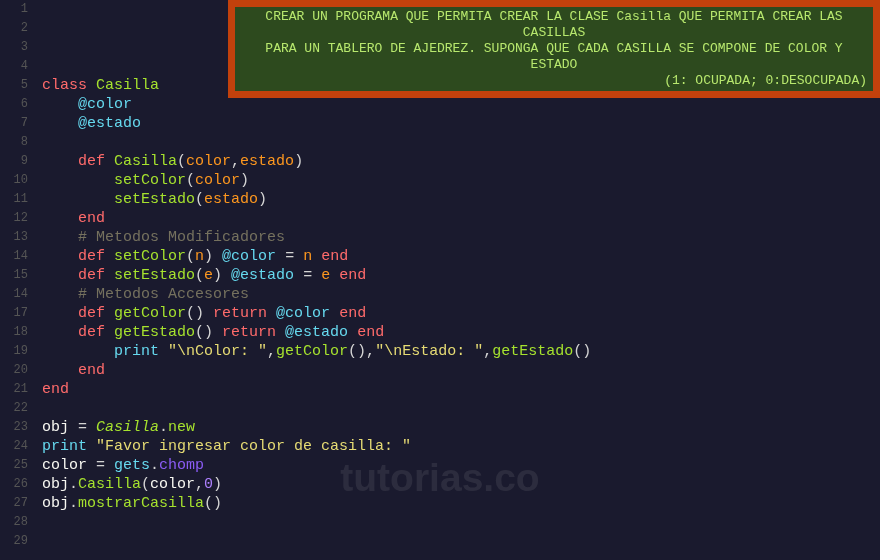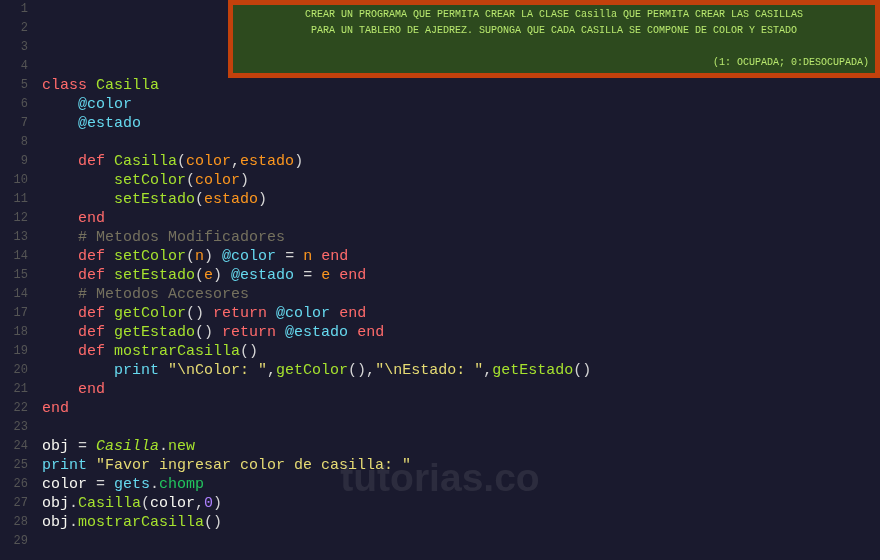--- a/index.html
+++ b/index.html
@@ -49,36 +49,36 @@
     }
     
     .kw { color: #ff6b6b; } 
     .method { color: #a6e22e; } 
     .string { color: #e6db74; } 
     .comment { color: #75715e; } 
     .classname { color: #a6e22e; } 
     .italic-class { color: #a6e22e; font-style: italic; } 
     .param { color: #fd971f; } 
     .builtin { color: #66d9ef; text-align: right; } 
-    .chomp-method { color: #22c55e; } 
+    .chomp-method { color: #8b5cf6; } 
     .number { color: #ae81ff; } 
     .ret { color: #ff6b6b; } 
     .normal { color: #f8f8f2; }
     .at-var { color: #66d9ef; }
 
     
     .tooltip-box {
       position: absolute;
       top: 0;
       left: 228px;
       right: 0;
       background: #2d4a1e;
-      border: 5px solid #c2410c;
+      border: 7px solid #c2410c;
       color: #b8e86e;
-      font-size: 10px;
+      font-size: 13px;
       line-height: 16px;
       padding: 2px 6px;
       z-index: 10;
       text-align: center;
     }
     .tooltip-line {
       display: block;
     }
 
     
@@ -97,21 +97,21 @@
     }
   </style>
 </head>
 <body>
 
 <div class="editor">
 
   <div class="tooltip-box">
     <span class="tooltip-line">CREAR UN PROGRAMA QUE PERMITA CREAR LA CLASE Casilla QUE PERMITA CREAR LAS CASILLAS</span>
     <span class="tooltip-line">PARA UN TABLERO DE AJEDREZ. SUPONGA QUE CADA CASILLA SE COMPONE DE COLOR Y ESTADO</span>
-    <span class="tooltip-line" style="text-align:right;display:block;margin-top:16px;">(1: OCUPADA; 0:DESOCUPADA)</span>
+    <span class="tooltip-line" style="text-align:right;display:block;">(1: OCUPADA; 0:DESOCUPADA)</span>
   </div>
 
   <div class="line-numbers">
     <div class="line-number">1</div>
     <div class="line-number">2</div>
     <div class="line-number">3</div>
     <div class="line-number">4</div>
     <div class="line-number">5</div>
     <div class="line-number">6</div>
     <div class="line-number">7</div>
@@ -170,21 +170,20 @@
     <div class="code-line">    <span class="kw">def</span> <span class="method">setColor</span>(<span class="param">n</span>) <span class="at-var">@color</span> = <span class="param">n</span> <span class="kw">end</span></div>
 
     <div class="code-line">    <span class="kw">def</span> <span class="method">setEstado</span>(<span class="param">e</span>) <span class="at-var">@estado</span> = <span class="param">e</span> <span class="kw">end</span></div>
 
     <div class="code-line">    <span class="comment"># Metodos Accesores</span></div>
 
     <div class="code-line">    <span class="kw">def</span> <span class="method">getColor</span>() <span class="ret">return</span> <span class="at-var">@color</span> <span class="kw">end</span></div>
 
     <div class="code-line">    <span class="kw">def</span> <span class="method">getEstado</span>() <span class="ret">return</span> <span class="at-var">@estado</span> <span class="kw">end</span></div>
 
-    <div class="code-line">    <span class="kw">def</span> <span class="method">mostrarCasilla</span>()</div>
 
     <div class="code-line">        <span class="builtin">print</span> <span class="string">"\nColor: "</span>,<span class="method">getColor</span>(),<span class="string">"\nEstado: "</span>,<span class="method">getEstado</span>()</div>
 
     <div class="code-line">    <span class="kw">end</span></div>
 
     <div class="code-line"><span class="kw">end</span></div>
 
     <div class="code-line">&nbsp;</div>
 
     <div class="code-line"><span class="normal">obj</span> = <span class="italic-class">Casilla</span>.<span class="method">new</span></div>

